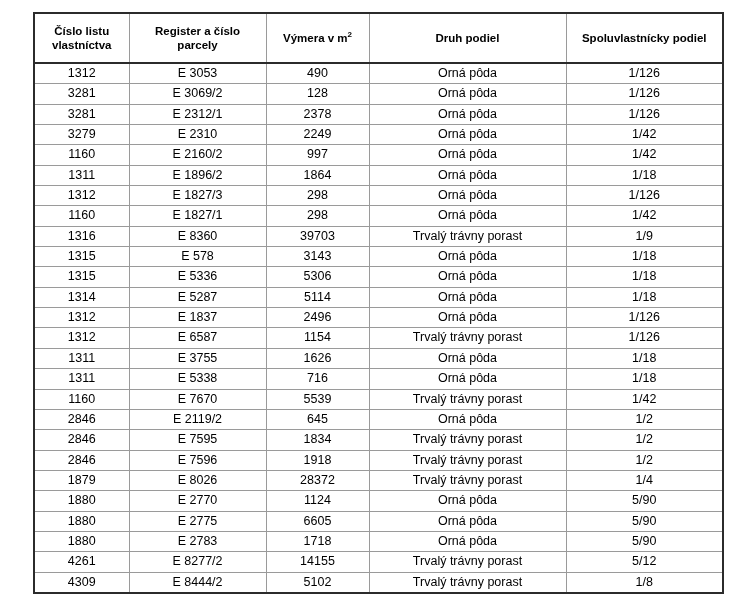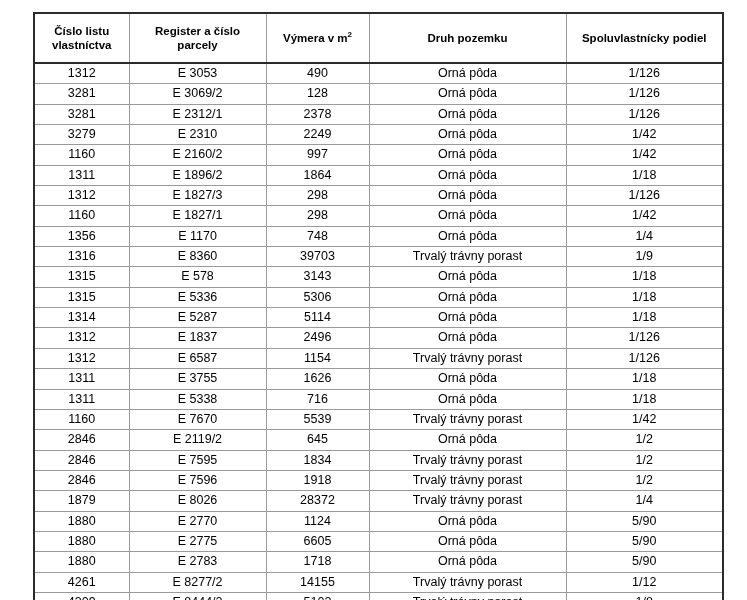--- a/index.html
+++ b/index.html
@@ -95,21 +95,21 @@
           <span class="hdr-line">vlastníctva</span>
         </th>
         <th>
           <span class="hdr-line">Register a číslo</span>
           <span class="hdr-line">parcely</span>
         </th>
         <th>
           <span class="hdr-line"><span>Výmera v m</span><sup class="unit-exp">2</sup></span>
         </th>
         <th>
-          <span class="hdr-line">Druh pozemku</span>
+          <span class="hdr-line">Druh podiel</span>
         </th>
         <th>
           <span class="hdr-line">Spoluvlastnícky podiel</span>
         </th>
       </tr>
     </thead>
     <tbody id="parcel-table-body">
         <tr>
           <td>1312</td>
           <td>E 3053</td>
@@ -160,27 +160,20 @@
           <td>1/126</td>
         </tr>
         <tr>
           <td>1160</td>
           <td>E 1827/1</td>
           <td>298</td>
           <td>Orná pôda</td>
           <td>1/42</td>
         </tr>
         <tr>
-          <td>1356</td>
-          <td>E 1170</td>
-          <td>748</td>
-          <td>Orná pôda</td>
-          <td>1/4</td>
-        </tr>
-        <tr>
           <td>1316</td>
           <td>E 8360</td>
           <td>39703</td>
           <td>Trvalý trávny porast</td>
           <td>1/9</td>
         </tr>
         <tr>
           <td>1315</td>
           <td>E 578</td>
           <td>3143</td>
@@ -283,21 +276,21 @@
           <td>E 2783</td>
           <td>1718</td>
           <td>Orná pôda</td>
           <td>5/90</td>
         </tr>
         <tr>
           <td>4261</td>
           <td>E 8277/2</td>
           <td>14155</td>
           <td>Trvalý trávny porast</td>
-          <td>1/12</td>
+          <td>5/12</td>
         </tr>
         <tr>
           <td>4309</td>
           <td>E 8444/2</td>
           <td>5102</td>
           <td>Trvalý trávny porast</td>
           <td>1/8</td>
         </tr>
       </tbody>
   </table>

